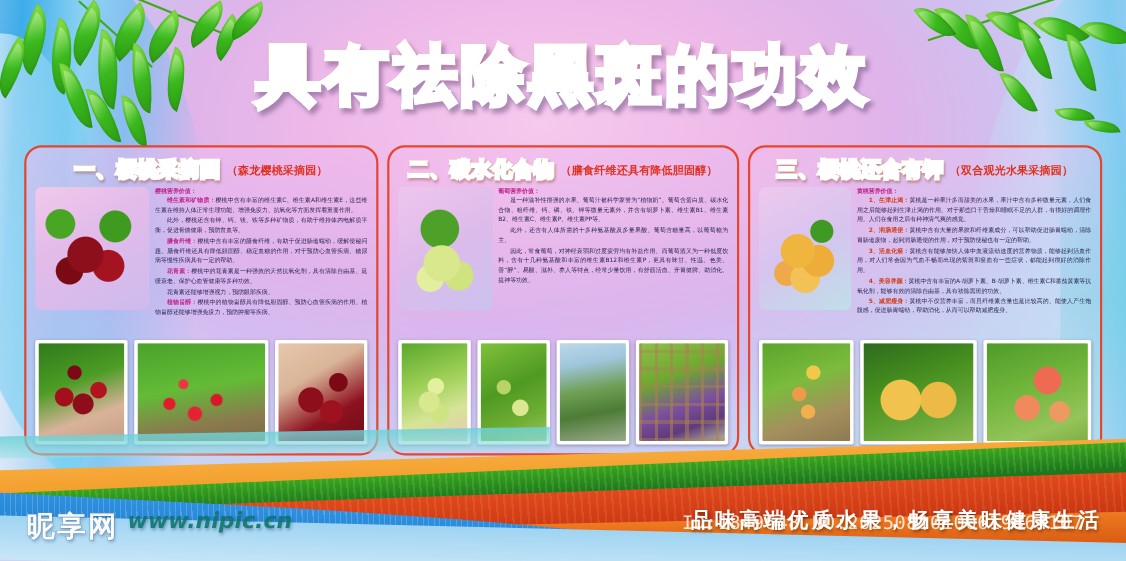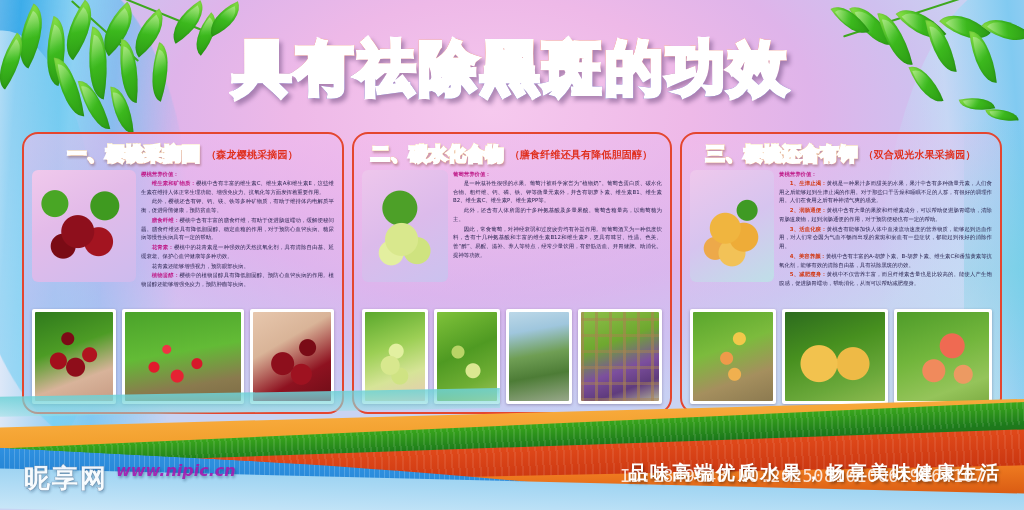--- a/index.html
+++ b/index.html
@@ -248,21 +248,21 @@
     position:absolute; left: 24px; bottom: 14px; z-index: 40;
     display:flex; align-items:flex-start; gap:8px;
     opacity:.92;
   }
   .wm-logo .cn {
     font-size: 26px; font-weight: 900; color:#ffffff; letter-spacing:2px;
     -webkit-text-stroke: 1px rgba(120,150,180,.8); paint-order: stroke fill;
     text-shadow: 1px 2px 3px rgba(0,40,80,.35);
   }
   .wm-logo .url {
-    font-size: 16px; font-style: italic; font-weight: 800; color:#a21caf;
+    font-size: 20px; font-style: italic; font-weight: 800; color:#0f766e;
     text-shadow: 1px 2px 3px rgba(0,40,80,.4);
   }
   .wm-id {
     position:absolute; left: 620px; bottom: 24px; z-index: 41;
     font-size: 17px; color: rgba(255,255,255,.82); letter-spacing:.5px;
     font-family: "DejaVu Sans Mono","Liberation Mono",monospace;
     white-space:nowrap;
   }
   .wm-center {
     position:absolute; left: 600px; bottom: 28px; z-index: 39;

